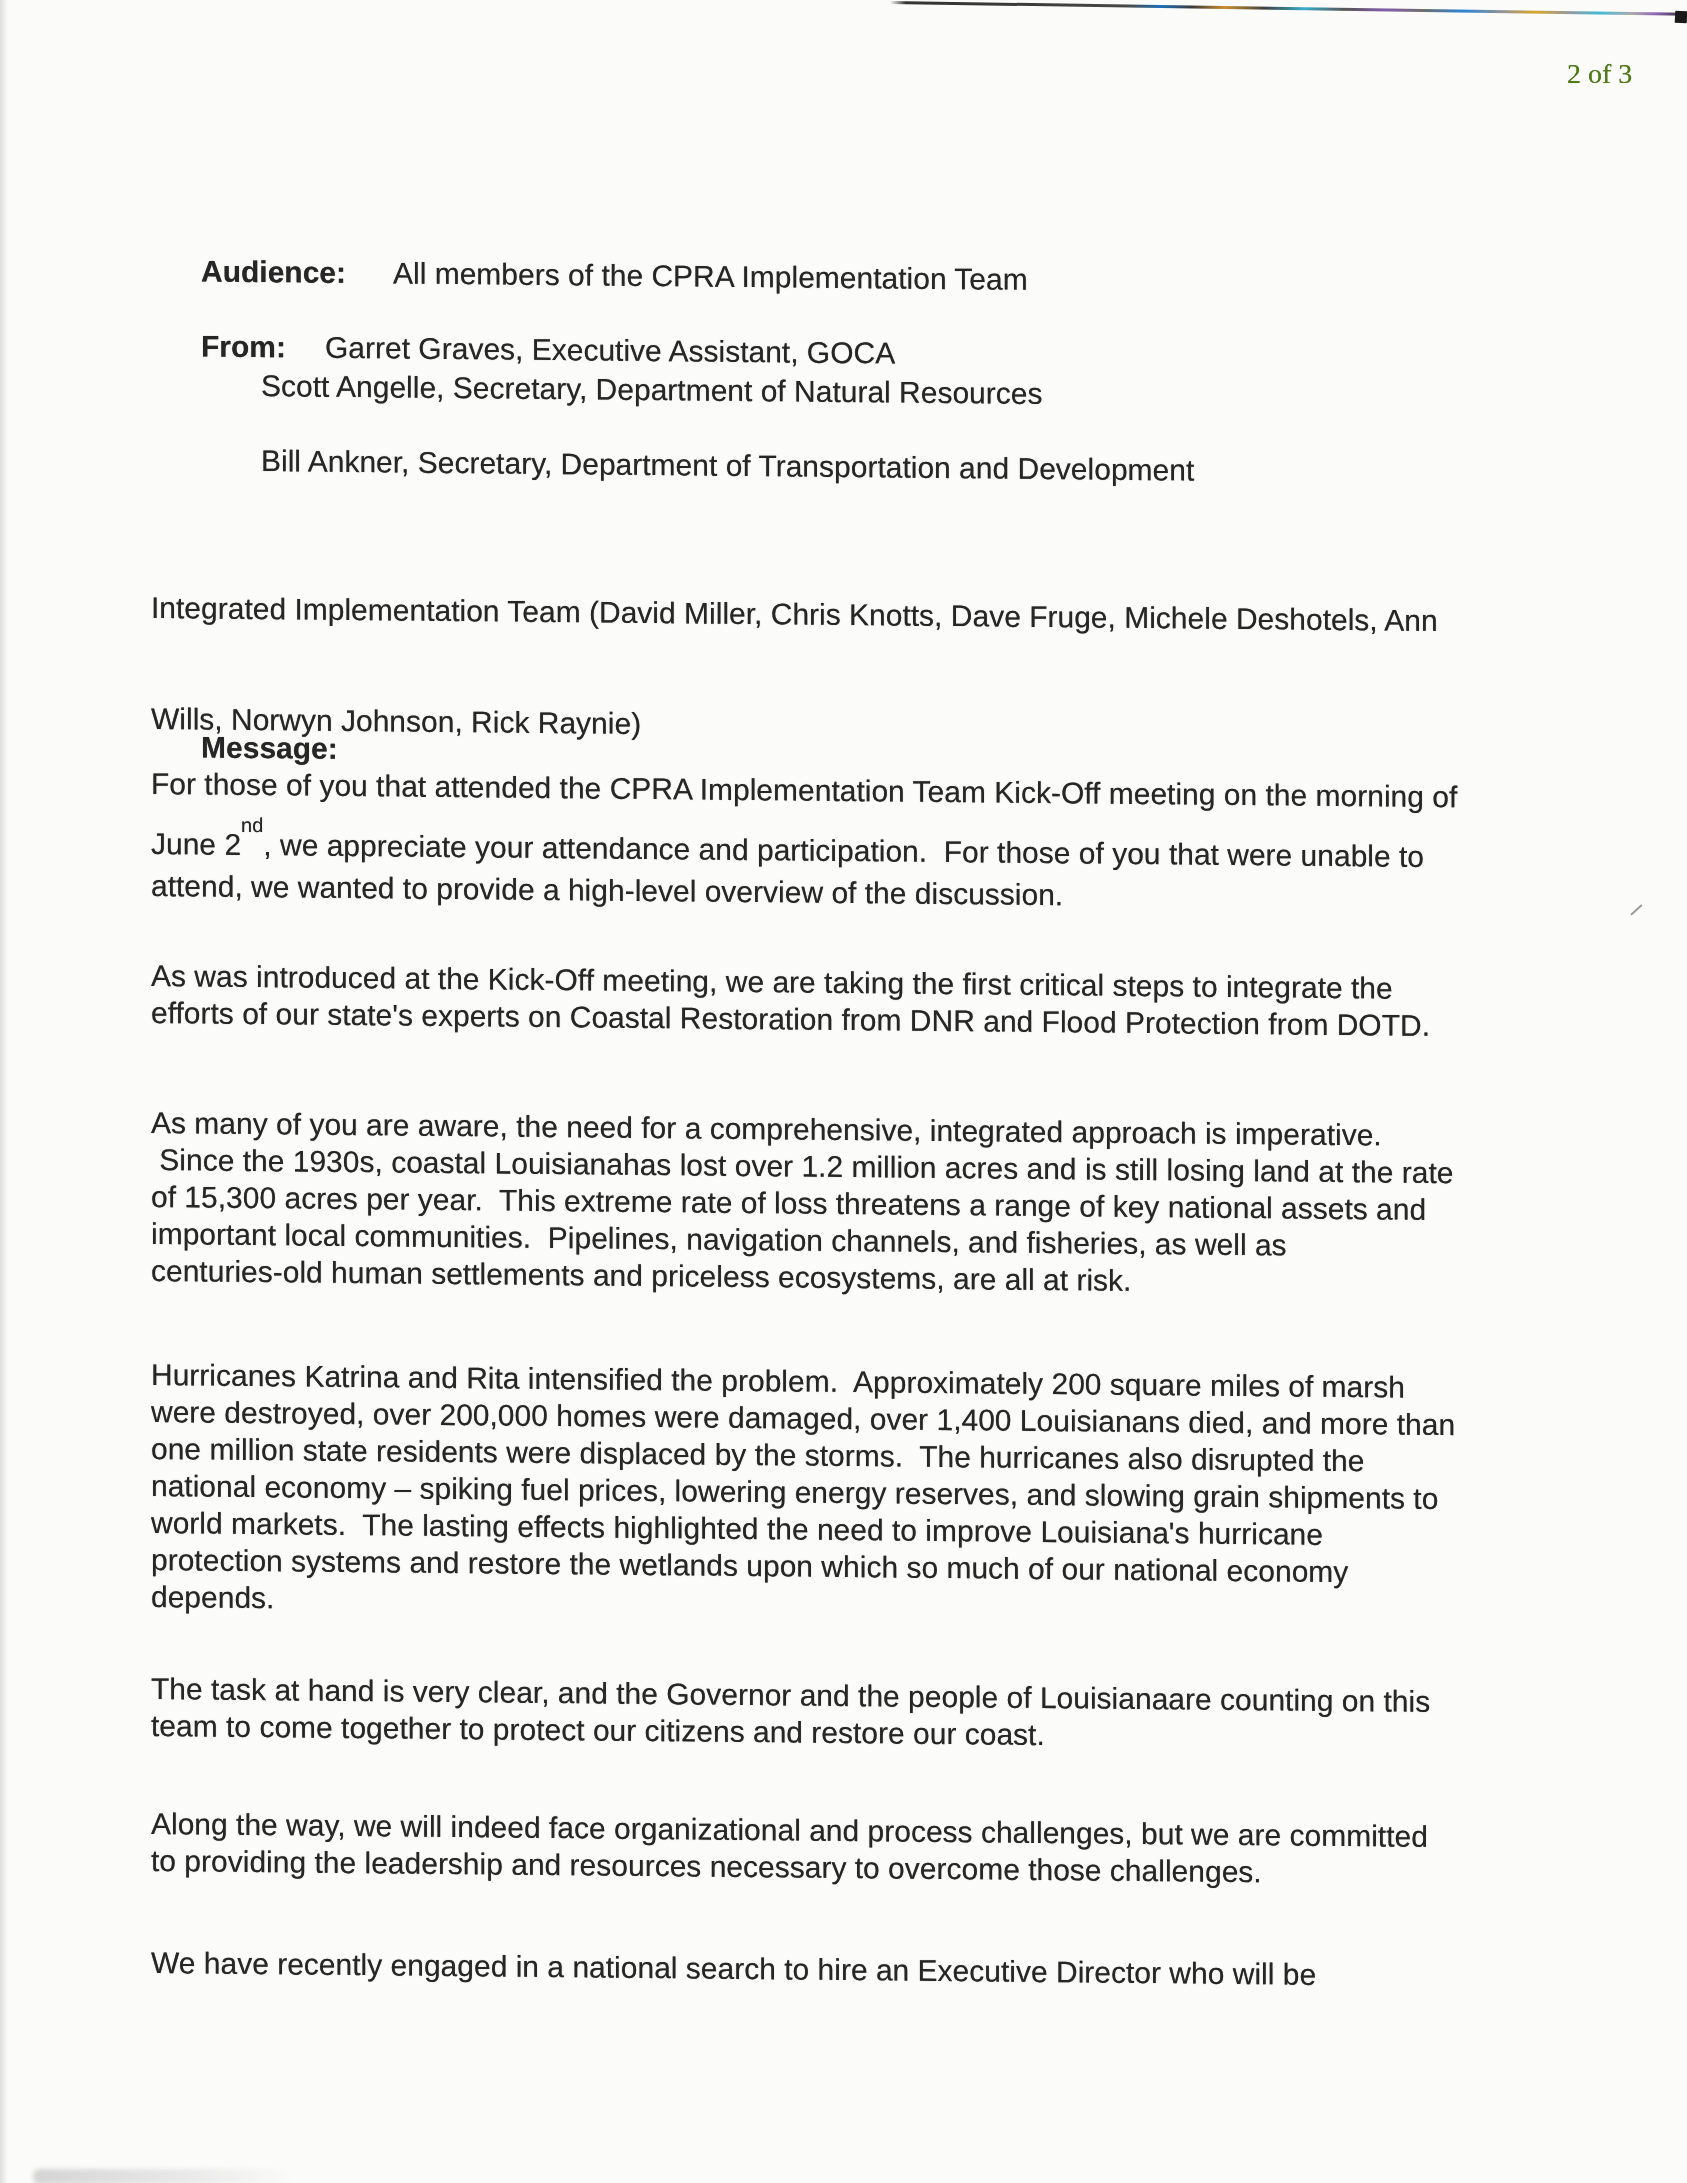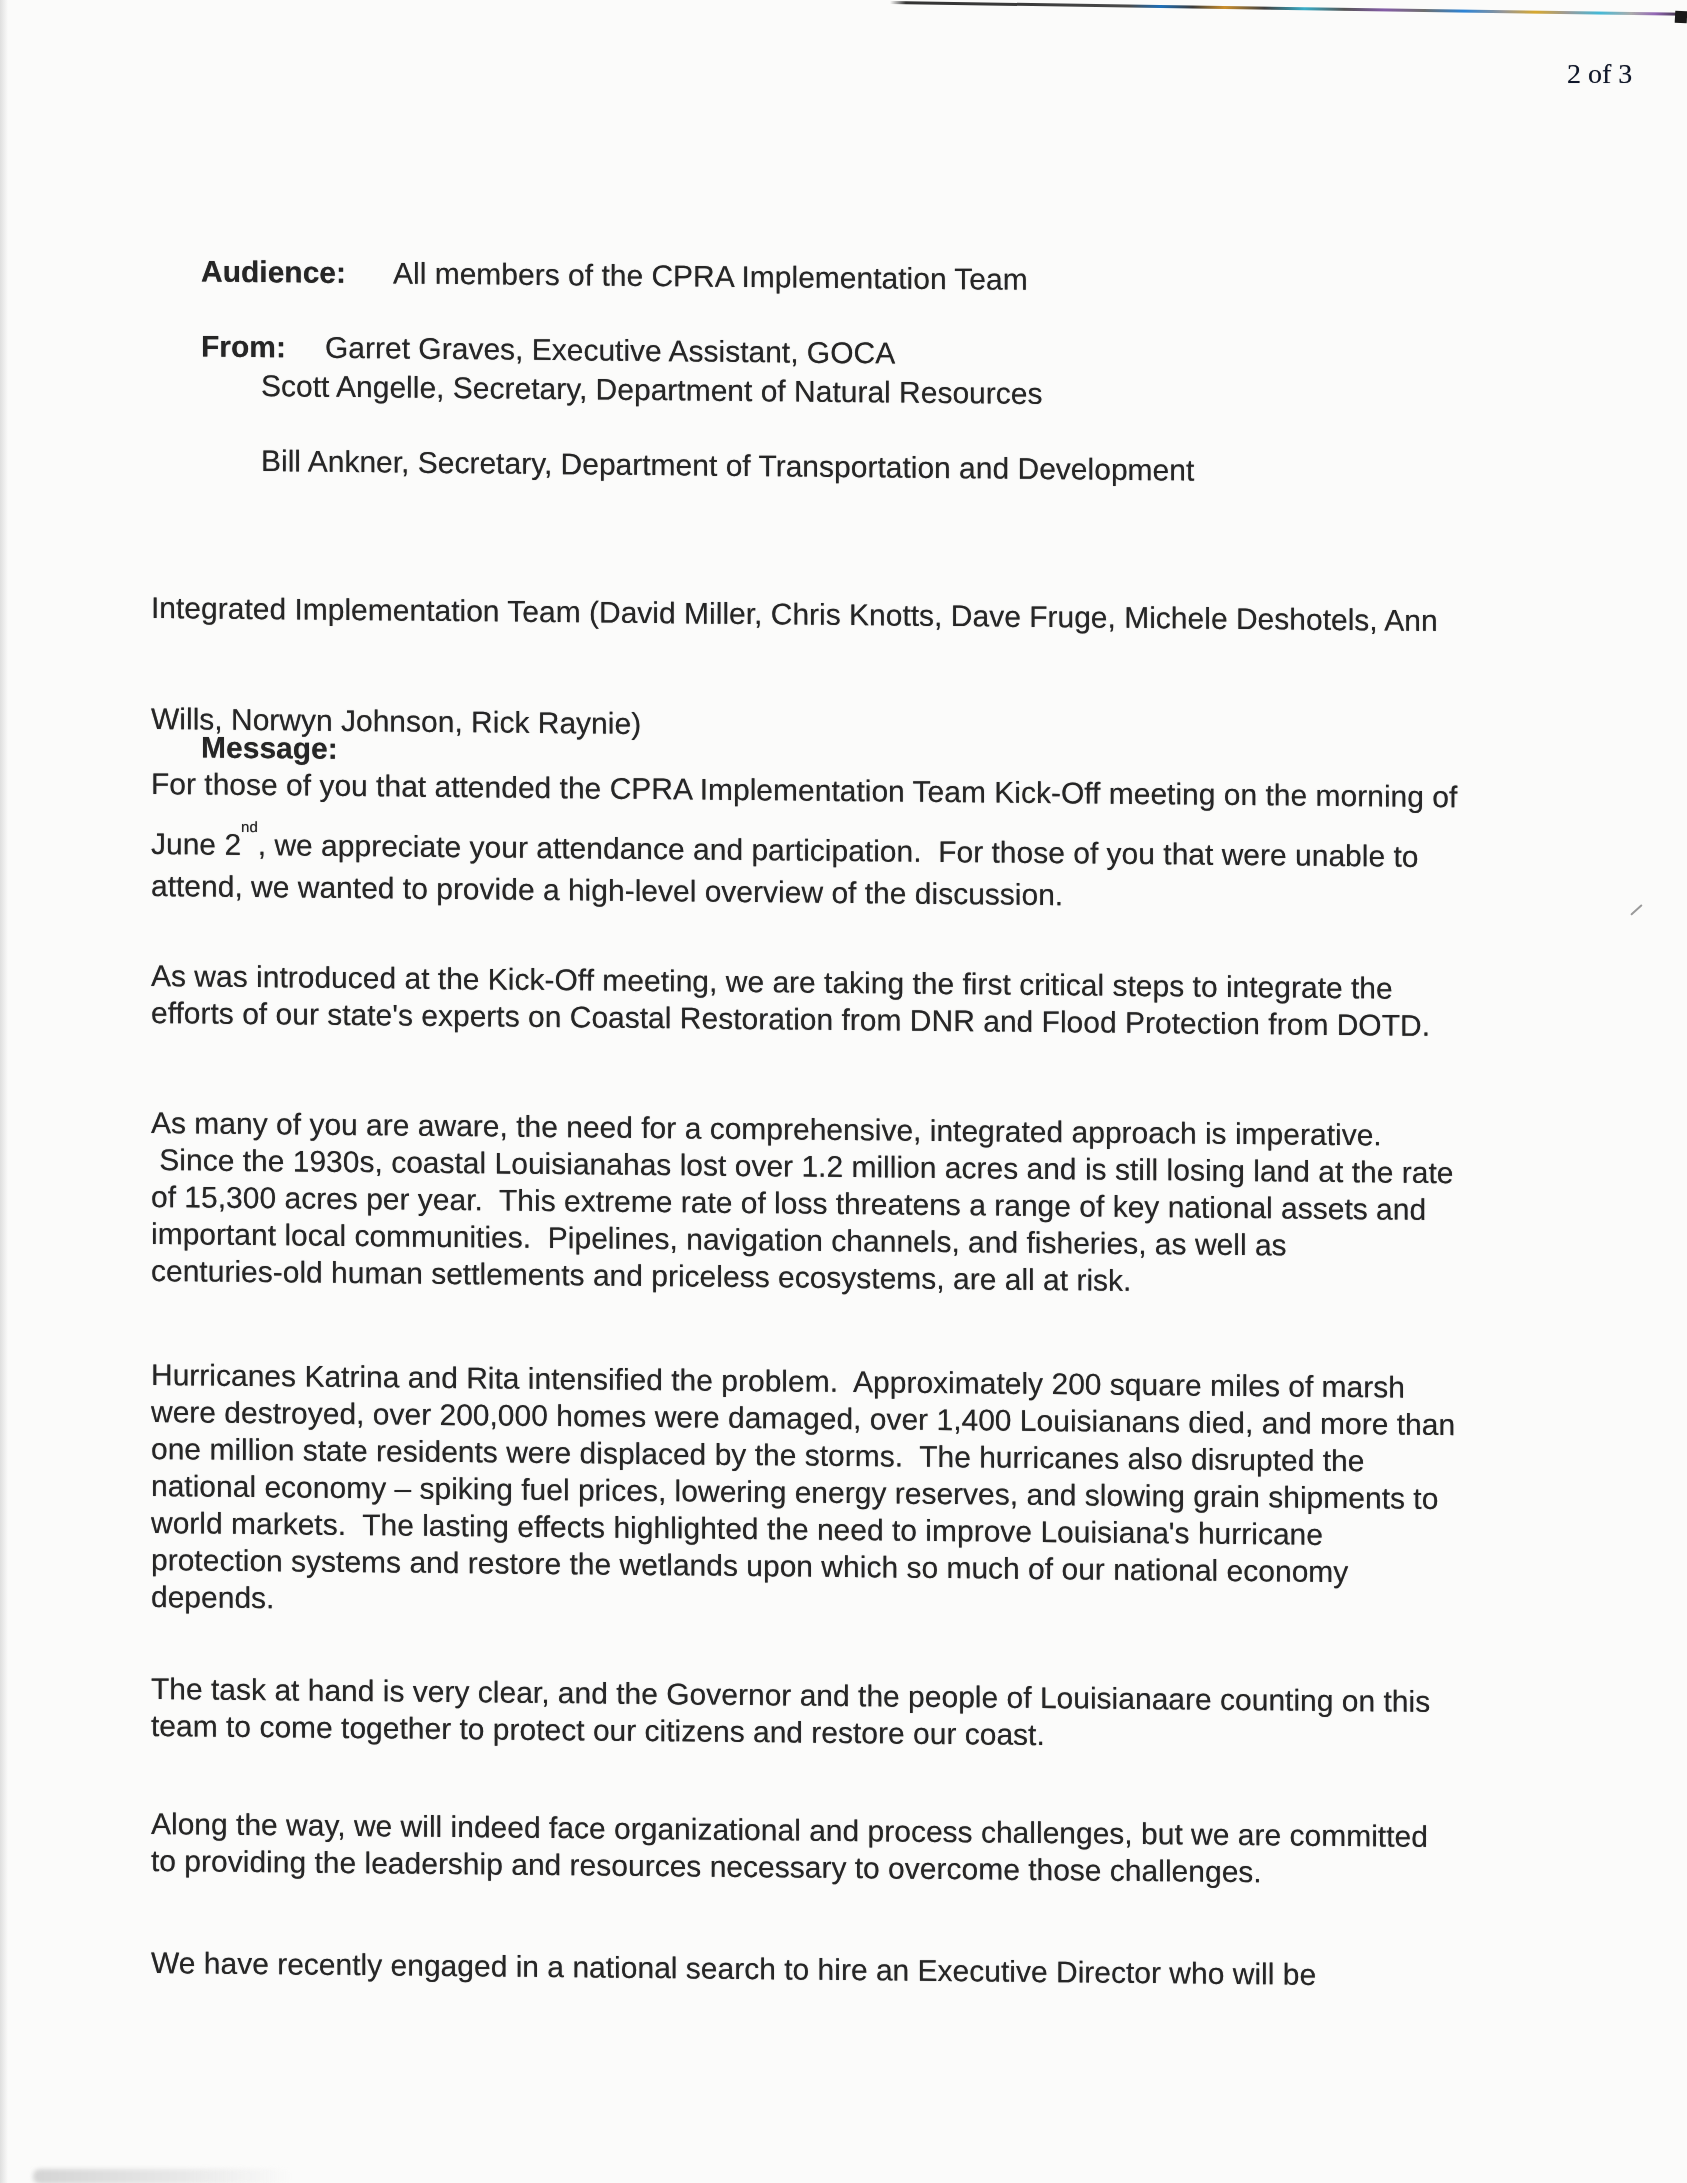--- a/index.html
+++ b/index.html
@@ -26,35 +26,35 @@
       #27a7c4 52%, rgba(40,40,40,.85) 57%, #7a4ea0 62%, rgba(34,34,34,.7) 67%,
       #1a7ad4 72%, rgba(50,50,50,.55) 77%, #d4a11c 81%, rgba(40,40,40,.5) 85%,
       #34b4d4 89%, rgba(60,60,60,.45) 93%, #8a5ab0 96%, #161616 100%);}
   .corner-mark{position:absolute;left:1675px;top:10.6px;width:12px;height:12px;
     background:#1a1a1a;transform:rotate(3deg);}
   .scratch{position:absolute;left:1629px;top:909px;width:14.6px;height:2px;
     background:#9a9a9a;transform:rotate(-42deg);border-radius:1.3px;}
 
   
   .page-number{position:absolute;left:1567px;top:58px;
-    font-family:"Liberation Serif", serif;font-size:28px;color:#0f172a;
+    font-family:"Liberation Serif", serif;font-size:28px;color:#4d7c0f;
     text-shadow:0 0 0.7px rgba(0,0,0,.5);white-space:pre;}
 
   
   .content{position:absolute;left:151px;top:0;width:1422px;
     transform:skewY(0.58deg);transform-origin:0 0;
     font-size:30px;line-height:37px;
     text-shadow:0 0 0.8px rgba(20,20,20,.6);}
   .blk{position:absolute;left:0;white-space:pre;}
   .line{white-space:pre;}
   .lbl{font-weight:bold;display:inline-block;}
   .lbl-audience{width:192px;}
   .lbl-from{width:124px;}
   .tabbed{margin-left:110px;}
-  sup{font-size:15px;position:relative;top:-11.2px;line-height:0;}
+  sup{font-size:20px;position:relative;top:-11.2px;line-height:0;}
 
   
   #b-audience{top:215px;}
   #b-from{top:290px;}
   #b-from2{top:366px;}
   #b-from3{top:441px;}
   #b-team{top:515px;}
   #b-message{top:691px;}
 </style>
 </head>

